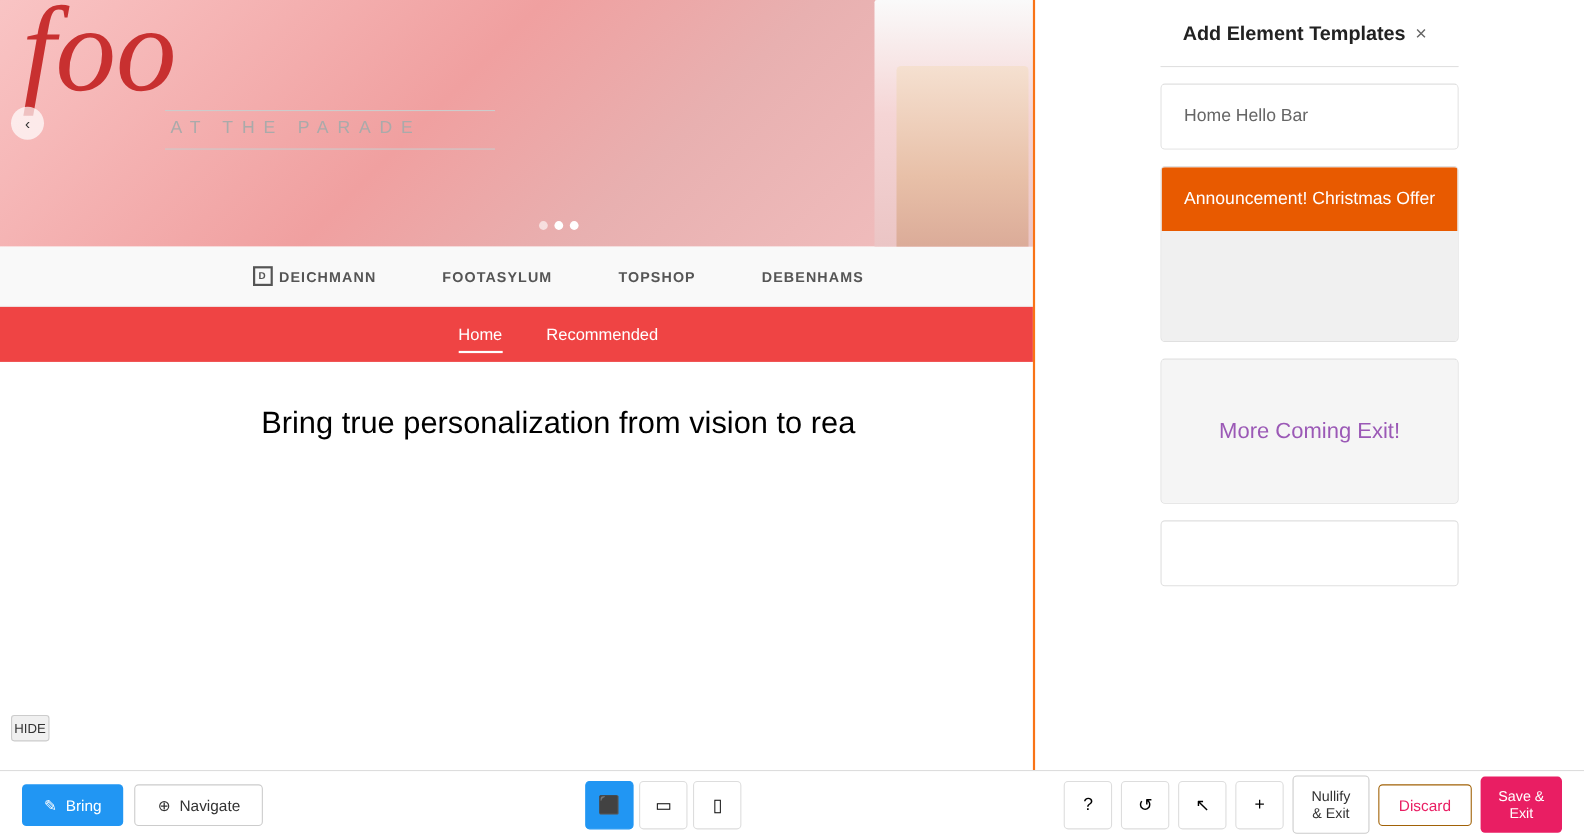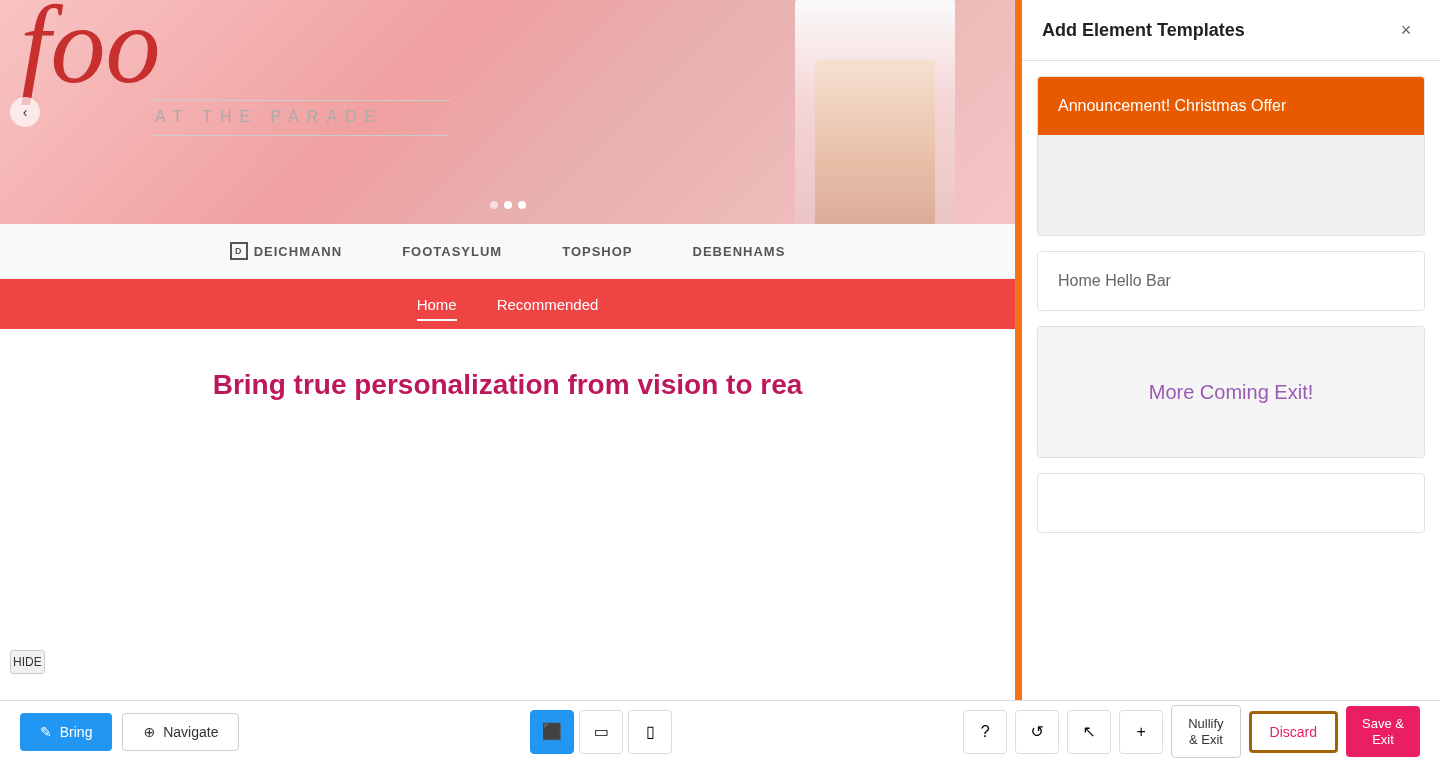--- a/index.html
+++ b/index.html
@@ -144,22 +144,22 @@
       background: #fff;
     }
 
     
     .personalization-section {
       text-align: center;
       padding: 40px 20px 20px;
     }
     .personalization-title {
       font-size: 28px;
-      color: #be185d;
-      font-weight: 700;
+      color: #000000;
+      font-weight: 400;
     }
 
     
     .recommended-section {
       text-align: center;
       padding: 20px;
     }
     .recommended-label {
       font-size: 16px;
       color: #333;
@@ -317,21 +317,21 @@
       padding: 10px 16px;
       font-size: 13px;
       cursor: pointer;
       border-radius: 4px;
       text-align: center;
       line-height: 1.2;
     }
     .btn-discard {
       background: #fff;
       color: #e91e63;
-      border: 3px solid #a16207;
+      border: 1px solid #a16207;
       padding: 10px 18px;
       font-size: 14px;
       cursor: pointer;
       border-radius: 4px;
     }
     .btn-save {
       background: #e91e63;
       color: #ffffff;
       border: none;
       padding: 10px 16px;
@@ -340,26 +340,27 @@
       border-radius: 4px;
       text-align: center;
       line-height: 1.2;
     }
 
     
     .right-panel {
       position: absolute;
       right: 0;
       top: 0;
-      width: 425px;
+      width: 501px;
       height: 762px;
       background: #fff;
-      border-left: 7px solid #f97316;
+      border-left: 2px solid #f97316;
       display: flex;
       flex-direction: column;
+      align-items: center;
     }
 
     .panel-header {
       padding: 16px 20px;
       border-bottom: 1px solid #e0e0e0;
       display: flex;
       align-items: center;
       justify-content: space-between;
       flex-shrink: 0;
     }
@@ -492,30 +493,30 @@
 
 <div class="right-panel">
   <div class="panel-header">
     <span class="panel-title">Add Element Templates</span>
     <button class="panel-close">×</button>
   </div>
 
   <div class="panel-content">
 
     <div class="template-card">
+      <div class="template-card-hellobar">
+        <span class="template-hellobar-text">Home Hello Bar</span>
+      </div>
+    </div>
+
+    <div class="template-card">
       <div class="template-card-announcement">
         <span class="template-announcement-text">Announcement! Christmas Offer</span>
       </div>
       <div style="background: #f0f0f0; height: 100px;"></div>
-    </div>
-
-    <div class="template-card">
-      <div class="template-card-hellobar">
-        <span class="template-hellobar-text">Home Hello Bar</span>
-      </div>
     </div>
 
     <div class="template-card">
       <div class="template-card-comingsoon">
         <span class="template-comingsoon-text">More Coming Exit!</span>
       </div>
     </div>
 
     <div class="template-card template-card-empty">
     </div>

